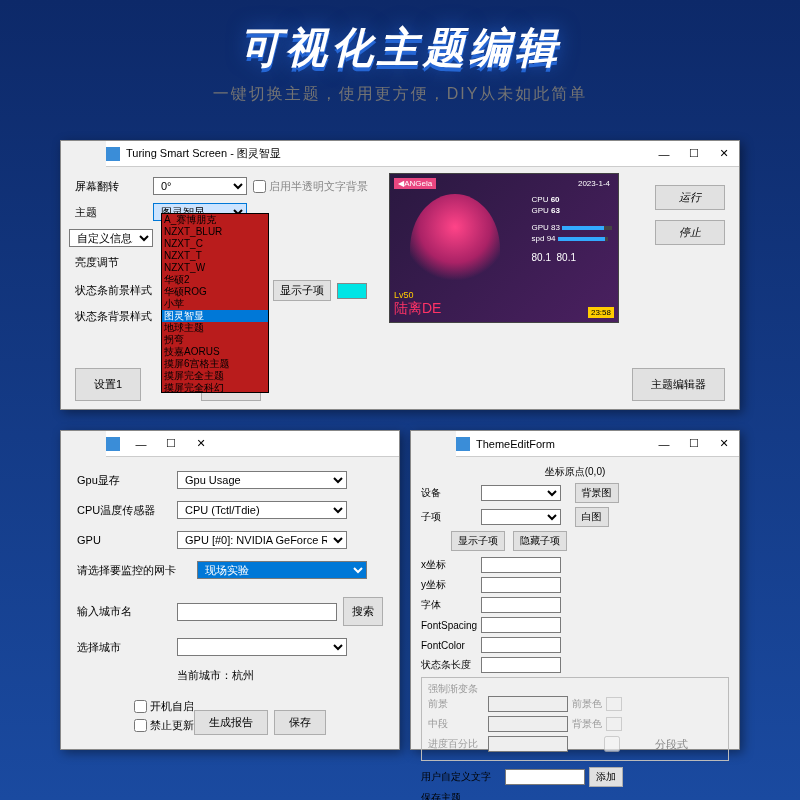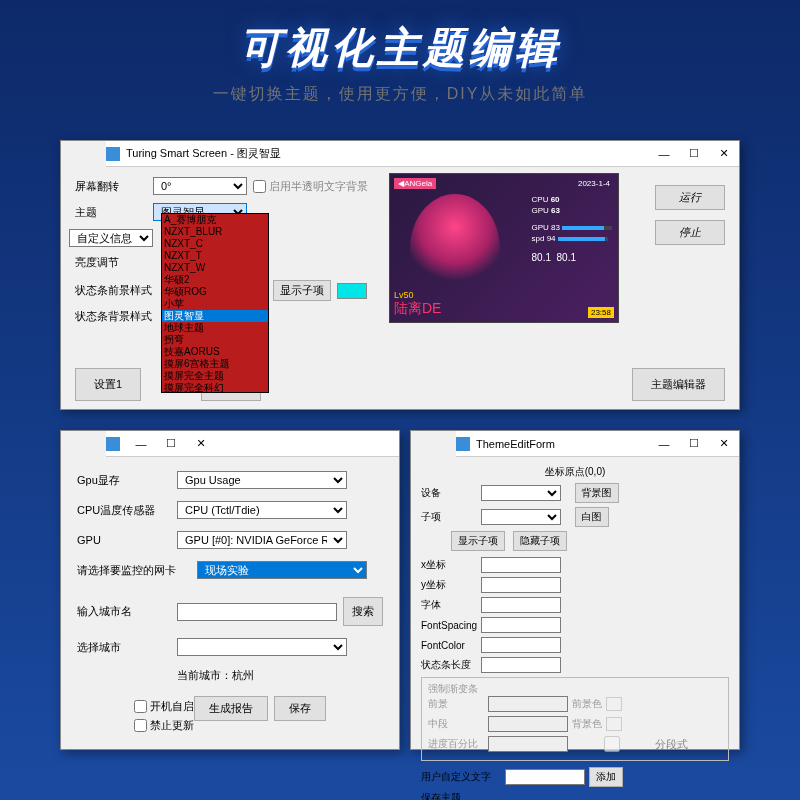--- a/index.html
+++ b/index.html
@@ -40,21 +40,21 @@
 .w1-right { position: absolute; right: 14px; top: 18px; display: flex; flex-direction: column; gap: 10px; }
 .w1-right .btn { width: 70px; text-align: center; font-style: italic; }
 .w1-bottom { position: absolute; bottom: 10px; left: 14px; right: 14px; display: flex; justify-content: space-between; }
 .w1-bottom .btn { padding: 8px 18px; }
 
 .win2 { top: 430px; left: 60px; width: 340px; height: 320px; }
 .w2-body { padding: 14px 16px; font-size: 11px; }
 .w2-row { display: flex; align-items: center; margin-bottom: 12px; }
 .w2-lbl { width: 100px; font-size: 11px; }
 .w2-row select, .w2-row input { flex: 1; max-width: 170px; }
-.w2-foot { display: flex; gap: 6px; margin-top: 1px; flex-wrap: wrap; }
+.w2-foot { display: flex; gap: 6px; margin-top: 15px; flex-wrap: wrap; }
 .chkbox { display: flex; align-items: center; gap: 3px; font-size: 11px; margin-top: 4px; }
 .chkbox input { margin: 0; }
 
 .win3 { top: 430px; left: 410px; width: 330px; height: 320px; }
 .w3-body { padding: 8px 10px; font-size: 10px; }
 .w3-row { display: flex; align-items: center; margin-bottom: 4px; gap: 4px; }
 .w3-lbl { width: 56px; font-size: 10px; }
 .w3-row input, .w3-row select { font-size: 10px; height: 16px; width: 80px; }
 .w3-sm { font-size: 10px; padding: 2px 6px; }
 .w3-top { text-align: center; font-size: 10px; margin-bottom: 4px; }

